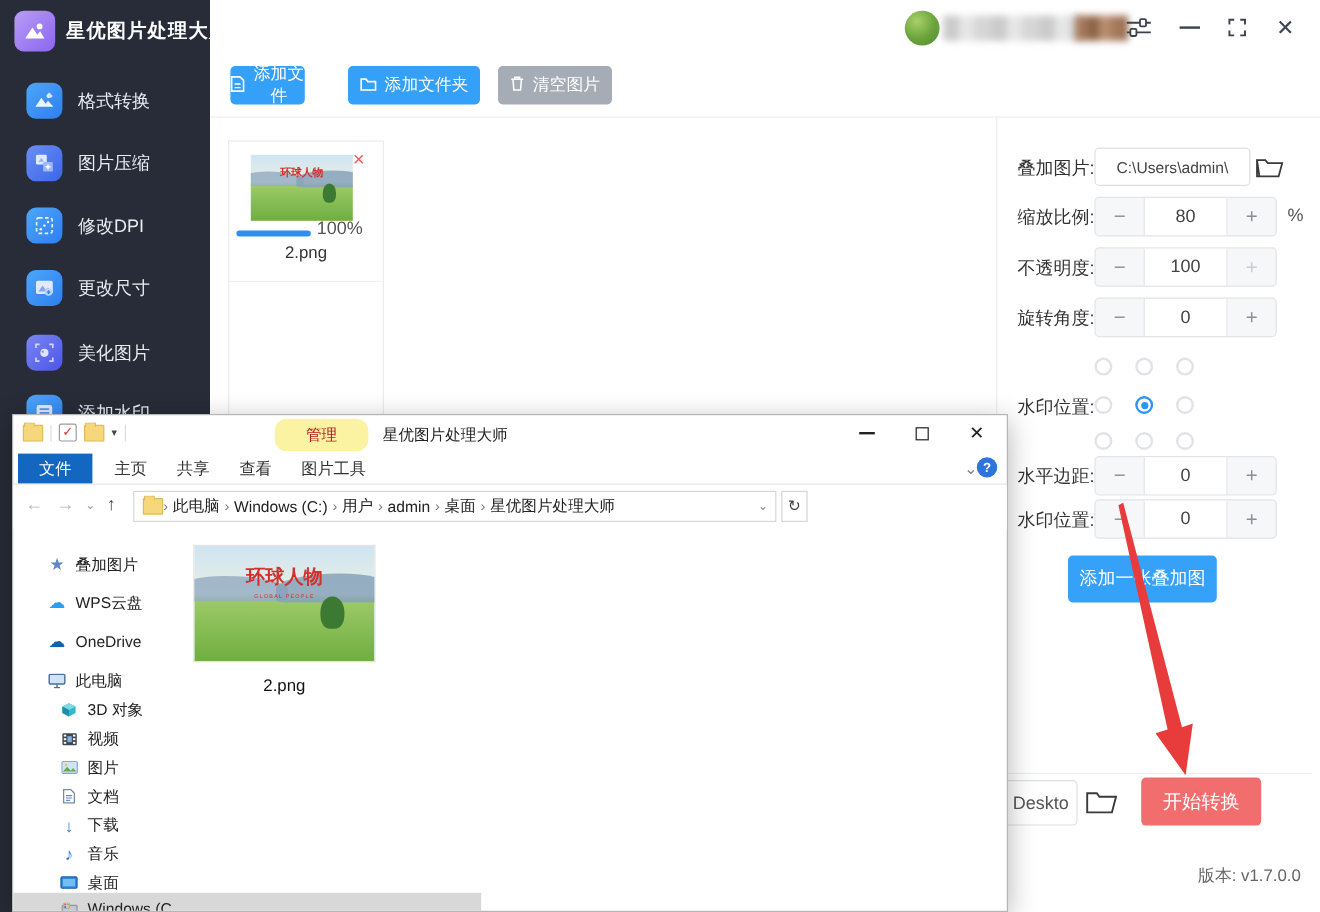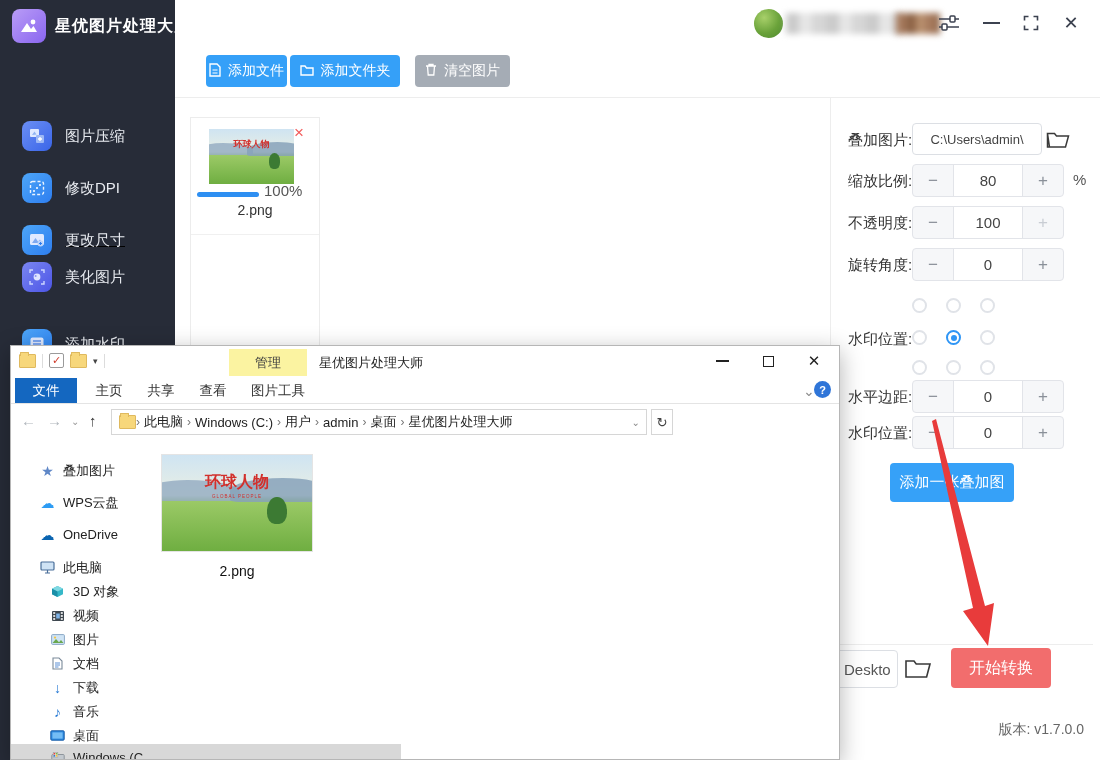--- a/index.html
+++ b/index.html
@@ -86,21 +86,21 @@
   .xw{position:absolute;left:10px;top:345px;width:830px;height:415px;background:#fff;z-index:10;
       border:1px solid #b6b6b6;box-sizing:border-box;box-shadow:0 6px 22px rgba(0,0,0,.30);overflow:hidden;}
   .xqat{position:absolute;left:8px;top:7px;display:flex;align-items:center;gap:6px;}
   .qsep{width:1px;height:14px;background:#dcdcdc;}
   .mini-folder{width:15px;height:12px;background:#f7d77b;border:1px solid #dfb95e;border-radius:1px;position:relative;}
   .mini-folder::before{content:"";position:absolute;left:0;top:-3px;width:7px;height:3px;background:#f7d77b;
       border:1px solid #dfb95e;border-bottom:none;border-radius:1px 1px 0 0;}
   .mini-check{width:13px;height:13px;background:#fff;border:1px solid #9a9a9a;border-radius:2px;
       color:#cf3a2a;font-size:11px;font-weight:bold;line-height:12px;text-align:center;}
   .xbadge{position:absolute;left:218px;top:3px;width:78px;height:27px;background:#fbf3a1;
-      display:flex;align-items:center;justify-content:center;font-size:13px;color:#404040;}
+      display:flex;align-items:center;justify-content:center;font-size:13px;color:#b91c1c;border-radius:10px;}
   .xtitle{position:absolute;left:308px;top:8px;font-size:13px;color:#222;white-space:nowrap;}
   .xctl{position:absolute;top:2px;width:30px;height:26px;display:flex;align-items:center;justify-content:center;
       color:#222;cursor:pointer;}
   .xtabs{position:absolute;left:0;top:30px;width:748px;height:27px;}
   .xtab-file{position:absolute;left:4px;top:2px;width:62px;height:25px;background:#1467c0;color:#fff;
       font-size:13.5px;display:flex;align-items:center;justify-content:center;cursor:pointer;}
   .xtab{position:absolute;top:2px;height:25px;font-size:13.5px;color:#333;display:flex;align-items:center;
       justify-content:center;cursor:pointer;padding:0 10px;}
   .xtabline{position:absolute;left:0;top:57px;width:828px;height:1px;background:#e4e4e4;}
   .xaddr{position:absolute;left:0;top:58px;width:828px;height:37px;background:#fff;}
@@ -138,20 +138,30 @@
     <div class="logo-row">
       <div class="logo">
         <svg width="20" height="20" viewBox="0 0 20 20">
             <circle cx="14" cy="6" r="2.4" fill="#fff"></circle>
             <path d="M2 16 L8 7 L12 13 L14.5 10 L18 16 Z" fill="#fff"></path>
           </svg>
       </div>
       <div class="app-title">星优图片处理大师</div>
     </div>
 
+    <div class="side-item" style="top:58px;">
+      <div class="side-ico">
+        <svg width="18" height="18" viewBox="0 0 18 18">
+            <circle cx="12.5" cy="5" r="1.8" fill="#dff0ff"></circle>
+            <path d="M1.5 14 L6.5 6.5 L10 11.5 L12 9 L16.5 14 Z" fill="#eaf4ff"></path>
+            <path d="M13 2 l3 3 -1.6 1.6 -3-3 Z" fill="#cfe6ff"></path>
+          </svg>
+      </div>
+      <div class="side-label">格式转换</div>
+    </div>
     <div class="side-item" style="top:110px;">
       <div class="side-ico" style="background:linear-gradient(135deg,#6b8ff5,#3a65e8);">
         <svg width="18" height="18" viewBox="0 0 18 18">
             <rect x="2" y="2" width="9" height="8" rx="1" fill="#dfe9ff"></rect>
             <path d="M4 8 L6.5 4.5 L8.5 7.5Z" fill="#8fb3f2"></path>
             <rect x="8" y="8" width="8" height="8" rx="1" fill="#9db8f5"></rect>
             <path d="M12 10 v4 M10 12 h4" stroke="#fff" stroke-width="1.3"></path>
           </svg>
       </div>
       <div class="side-label">图片压缩</div>
@@ -160,32 +170,32 @@
       <div class="side-ico">
         <svg width="18" height="18" viewBox="0 0 18 18">
             <rect x="2.5" y="2.5" width="13" height="13" rx="2" fill="none" stroke="#eaf4ff" stroke-width="1.4" stroke-dasharray="3 2"></rect>
             <circle cx="6" cy="12" r="1" fill="#fff"></circle>
             <circle cx="9" cy="9" r="1" fill="#fff"></circle>
             <circle cx="12" cy="6" r="1" fill="#fff"></circle>
           </svg>
       </div>
       <div class="side-label">修改DPI</div>
     </div>
-    <div class="side-item" style="top:214px;text-decoration:underline;">
+    <div class="side-item" style="top:214px;">
       <div class="side-ico">
         <svg width="18" height="18" viewBox="0 0 18 18">
             <rect x="2" y="3" width="14" height="11" rx="1.5" fill="#dfe9ff"></rect>
             <path d="M4 12 L7.5 7 L10 10.5 L12 8.5 L14 12Z" fill="#7fa9f0"></path>
             <circle cx="12.5" cy="12.5" r="3" fill="#bcd4fa"></circle>
             <path d="M11 12.5h3M12.5 11v3" stroke="#2e7ef0" stroke-width="1.1"></path>
           </svg>
       </div>
       <div class="side-label">更改尺寸</div>
     </div>
-    <div class="side-item" style="top:251px;">
+    <div class="side-item" style="top:268px;">
       <div class="side-ico" style="background:linear-gradient(135deg,#7a86f2,#4c55e6);">
         <svg width="18" height="18" viewBox="0 0 18 18">
             <path d="M2 5V2h3M13 2h3v3M16 13v3h-3M5 16H2v-3" stroke="#cdd6ff" stroke-width="1.4" fill="none"></path>
             <circle cx="9" cy="9" r="3.4" fill="#dfe5ff"></circle>
             <circle cx="7.6" cy="8" r="1" fill="#8a93f0"></circle>
           </svg>
       </div>
       <div class="side-label">美化图片</div>
     </div>
     <div class="side-item" style="top:318px;">
@@ -214,21 +224,21 @@
   <div class="winbtn" style="left:978px;">
     <div style="width:17px;height:2px;background:#3c4250;"></div>
   </div>
   <div class="winbtn" style="left:1018px;">
     <svg width="16" height="16" viewBox="0 0 16 16">
         <path d="M1.5 5.5v-4h4M10.5 1.5h4v4M14.5 10.5v4h-4M5.5 14.5h-4v-4" stroke="#3c4250" stroke-width="1.6" fill="none"></path>
       </svg>
   </div>
   <div class="winbtn" style="left:1058px;font-size:18px;">✕</div>
 
-  <div class="tbtn blue" style="left:206px;width:81px;text-align:center;">
+  <div class="tbtn blue" style="left:192px;width:62px;text-align:center;">
     <span><svg width="12" height="14" viewBox="0 0 12 14">
           <path d="M1 1h7l3 3v9H1Z" fill="none" stroke="#fff" stroke-width="1.4"></path>
           <path d="M3.5 7h5M3.5 10h5" stroke="#fff" stroke-width="1.2"></path>
         </svg></span>
     <span>添加文件</span>
   </div>
   <div class="tbtn blue" style="left:290px;width:110px;">
     <span><svg width="14" height="12" viewBox="0 0 14 12">
           <path d="M1 2h4l1.5 2H13v7H1Z" fill="none" stroke="#fff" stroke-width="1.4"></path>
         </svg></span>

